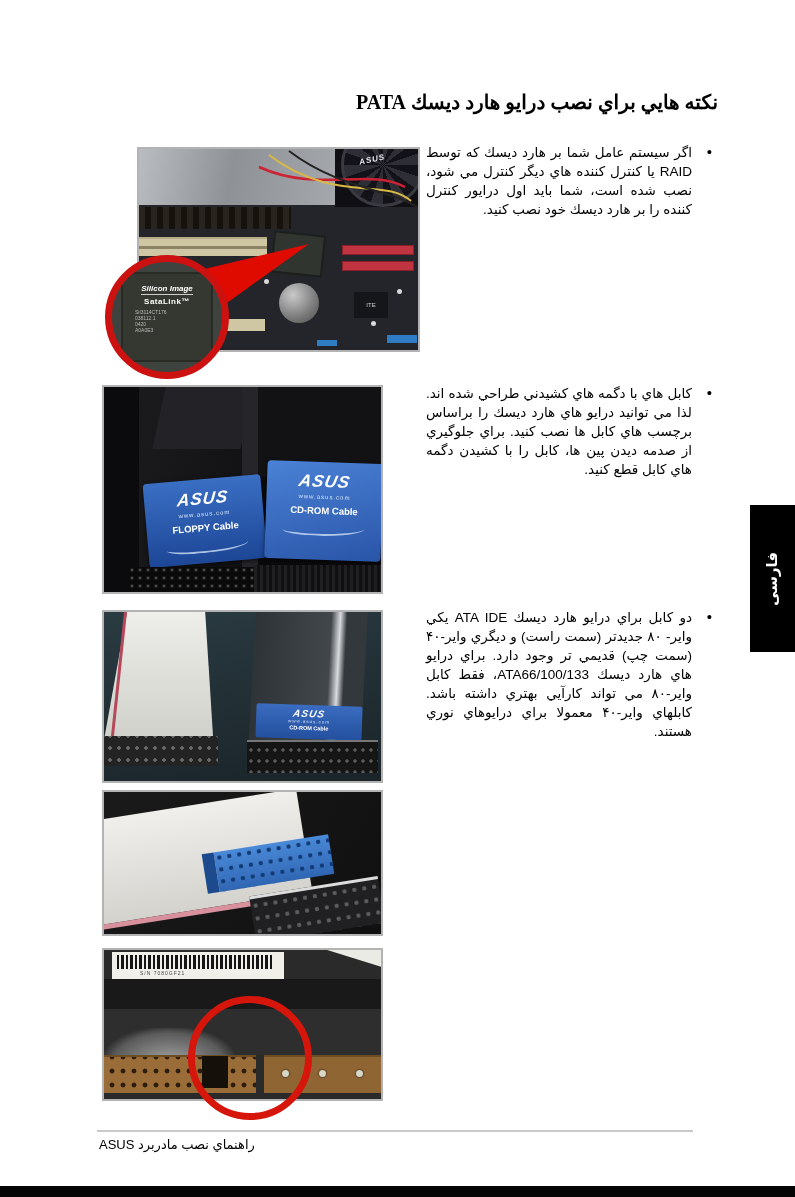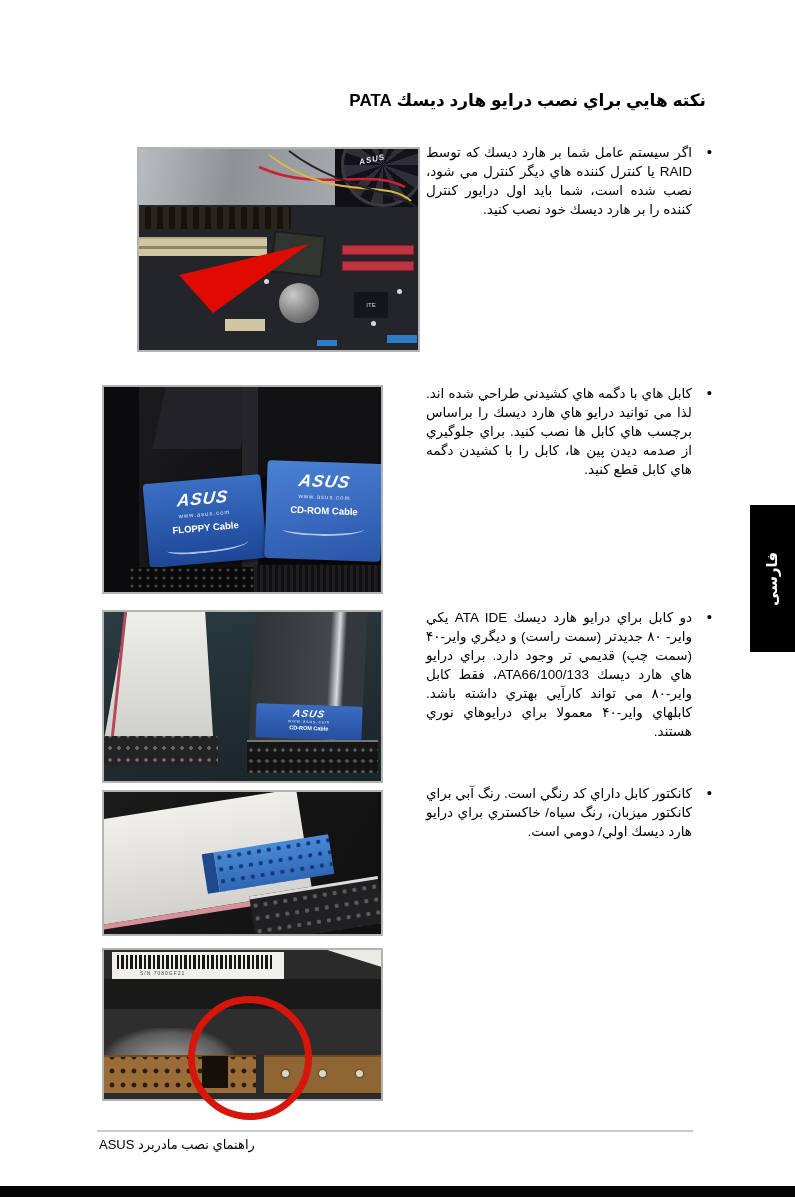--- a/index.html
+++ b/index.html
@@ -1,21 +1,21 @@
 <!DOCTYPE html>
 <html><head>
 <meta charset="utf-8">
 <style>
   html,body{margin:0;padding:0;}
   body{background:#e8e8e8;font-family:"Liberation Sans","DejaVu Sans",sans-serif;}
   .page{position:relative;width:795px;height:1197px;background:#ffffff;overflow:hidden;margin:0 auto;}
   .abs{position:absolute;}
 
   
-  .title{position:absolute;top:90px;right:89px;direction:rtl;font-size:17px;font-weight:bold;color:#000;white-space:nowrap;}
+  .title{position:absolute;top:90px;right:77px;direction:rtl;font-size:20px;font-weight:bold;color:#000;white-space:nowrap;font-family:Liberation Serif, serif;}
   .bullet{position:absolute;left:426px;width:292px;direction:rtl;font-size:13.5px;line-height:19px;color:#000;text-align:justify;}
   .bullet::before{content:"\2022";position:absolute;right:6px;top:-1px;font-size:15px;}
   .bullet .b-text{display:block;padding-right:26px;}
 
   
   .photo{position:absolute;border:2px solid #b3b3b3;box-sizing:border-box;}
   .photo-inner{position:absolute;inset:0;overflow:hidden;}
 
   
   .fig1{left:137px;top:147px;width:283px;height:205px;background:#23252a;}
@@ -122,23 +122,20 @@
 
   <div class="bullet" style="top:143px;">
     <span class="b-text">اگر سيستم عامل شما بر هارد ديسك كه توسط RAID يا كنترل كننده هاي ديگر كنترل مي شود، نصب شده است، شما بايد اول درايور كنترل كننده را بر هارد ديسك خود نصب كنيد.</span>
   </div>
   <div class="bullet" style="top:384px;">
     <span class="b-text">كابل هاي با دگمه هاي كشيدني طراحي شده اند. لذا مي توانيد درايو هاي هارد ديسك را براساس برچسب هاي كابل ها نصب كنيد. براي جلوگيري از صدمه ديدن پين ها، كابل را با كشيدن دگمه هاي كابل قطع كنيد.</span>
   </div>
   <div class="bullet" style="top:608px;">
     <span class="b-text">دو كابل براي درايو هارد ديسك ATA IDE يكي واير- ۸۰ جديدتر (سمت راست) و ديگري واير-۴۰ (سمت چپ) قديمي تر وجود دارد. براي درايو هاي هارد ديسك ATA66/100/133، فقط كابل واير-۸۰ مي تواند كارآيي بهتري داشته باشد. كابلهاي واير-۴۰ معمولا براي درايوهاي نوري هستند.</span>
   </div>
-  <div class="bullet" style="top:784px;">
-    <span class="b-text">كانكتور كابل داراي كد رنگي است. رنگ آبي براي كانكتور ميزبان، رنگ سياه/ خاكستري براي درايو هارد ديسك اولي/ دومي است.</span>
-  </div>
 
   <div class="photo fig1" style="overflow:visible;">
     <div class="photo-inner">
       <div class="abs f1-silver"></div>
       <div class="abs f1-fan">
         <div class="f1-fanring"></div>
         <div class="f1-fanlogo">ASUS</div>
       </div>
       <svg class="f1-svg" viewBox="0 0 283 205">
         <path d="M120,18 C180,45 230,18 266,38" stroke="#c23" stroke-width="2.5" fill="none"></path>
@@ -156,20 +153,32 @@
       <div class="abs f1-ite">ITE</div>
       <div class="abs f1-blue1"></div>
       <div class="abs f1-blue2"></div>
       <div class="abs f1-screw" style="left:125px;top:130px;"></div>
       <div class="abs f1-screw" style="left:232px;top:172px;"></div>
       <div class="abs f1-screw" style="left:258px;top:140px;"></div>
     </div>
     <svg class="f1-svg" style="z-index:4;" viewBox="0 0 283 205">
       <polygon points="170,95 40,126 74,164" fill="#e00b00"></polygon>
     </svg>
+    <div class="f1-circle">
+      <div class="f1-megachip">
+        <div class="f1-brand">Silicon Image</div>
+        <div class="f1-prod">SataLink™</div>
+        <div class="f1-small">
+          <div>SiI3114CT176</div>
+          <div>038112.1</div>
+          <div>0420</div>
+          <div>A0A0E3</div>
+        </div>
+      </div>
+    </div>
   </div>
 
   <div class="photo fig2">
     <div class="photo-inner">
       <div class="abs f2-rib1"></div>
       <div class="abs f2-fold"></div>
       <div class="abs f2-rib2"></div>
       <div class="abs f2-hl"></div>
       <div class="label-blue f2-lab1">
         <div class="lab-logo"><span class="asus-logo">ASUS</span></div>

